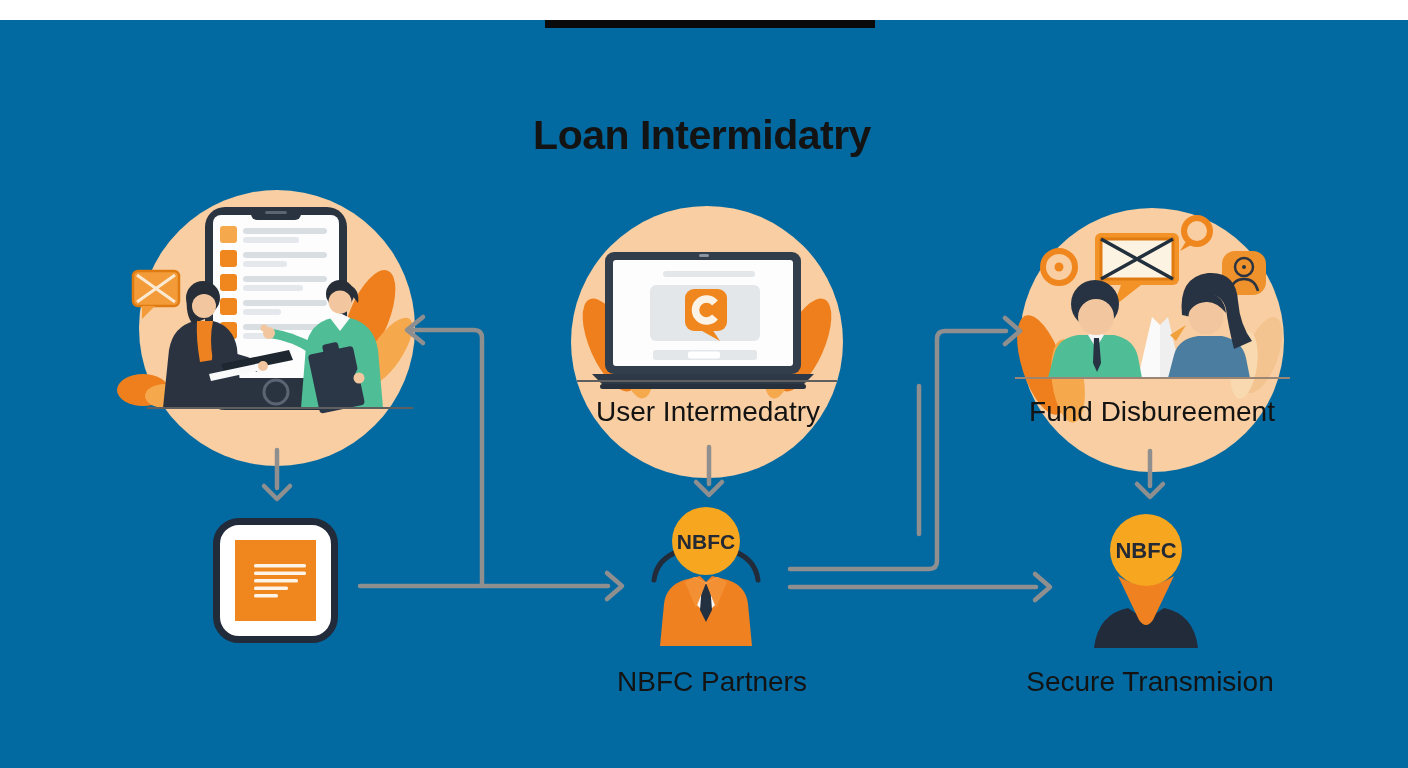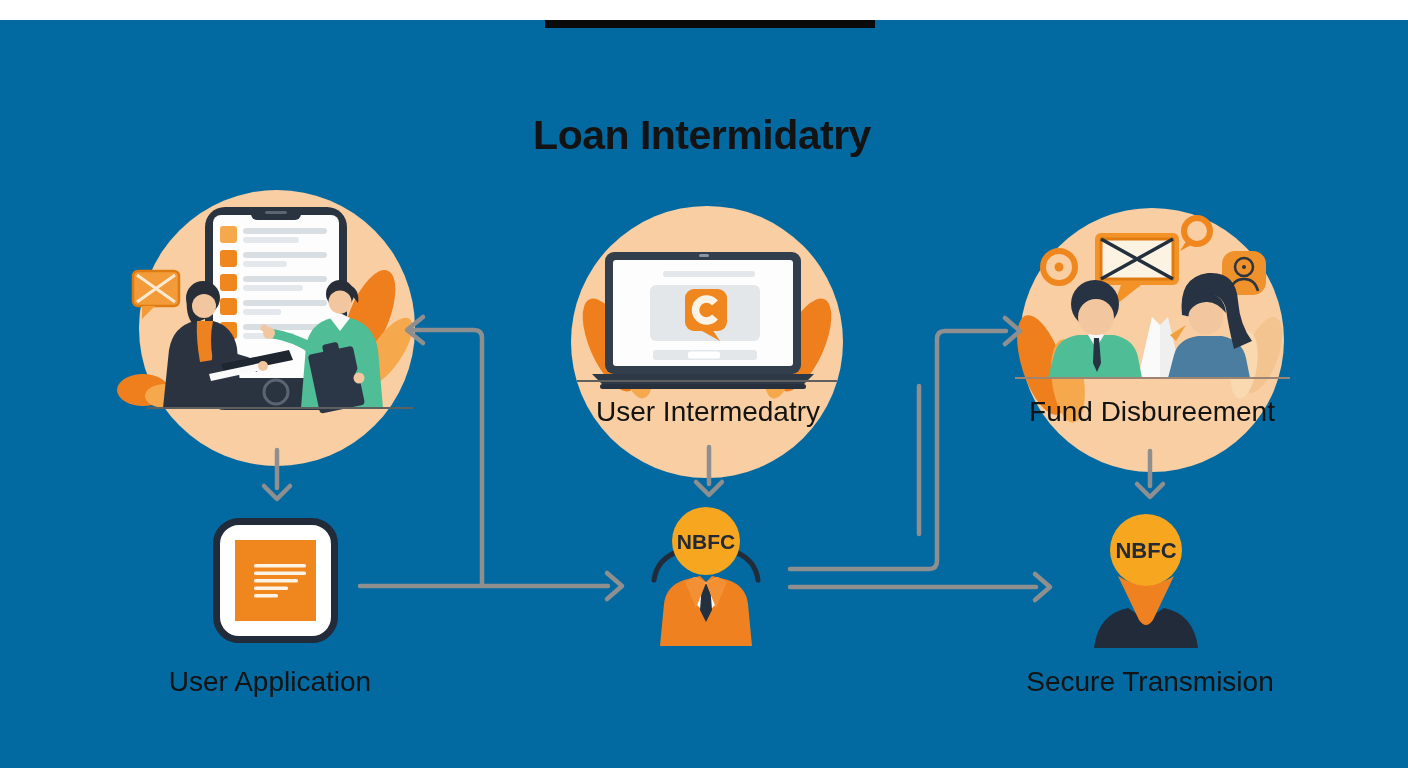--- a/index.html
+++ b/index.html
@@ -251,18 +251,18 @@
       <path d="M1035,554 L1050,567 L1035,580"></path>
 
       <path d="M919,366 V514"></path>
 
       <path d="M277,430 V468 M264,466 L277,479 L290,466"></path>
       <path d="M709,427 V464 M696,462 L709,475 L722,462"></path>
       <path d="M1150,431 V466 M1137,464 L1150,477 L1163,464"></path>
     </g>
   </svg>
 
-  <div class="label" style="left:270px;top:646px">User Application</div>
   <div class="label" style="left:708px;top:376px">User Intermedatry</div>
+  <div class="label" style="left:712px;top:646px">NBFC Partners</div>
   <div class="label" style="left:1152px;top:376px">Fund Disbureement</div>
   <div class="label" style="left:1150px;top:646px">Secure Transmision</div>
 
 </div>
 
 </body></html>

